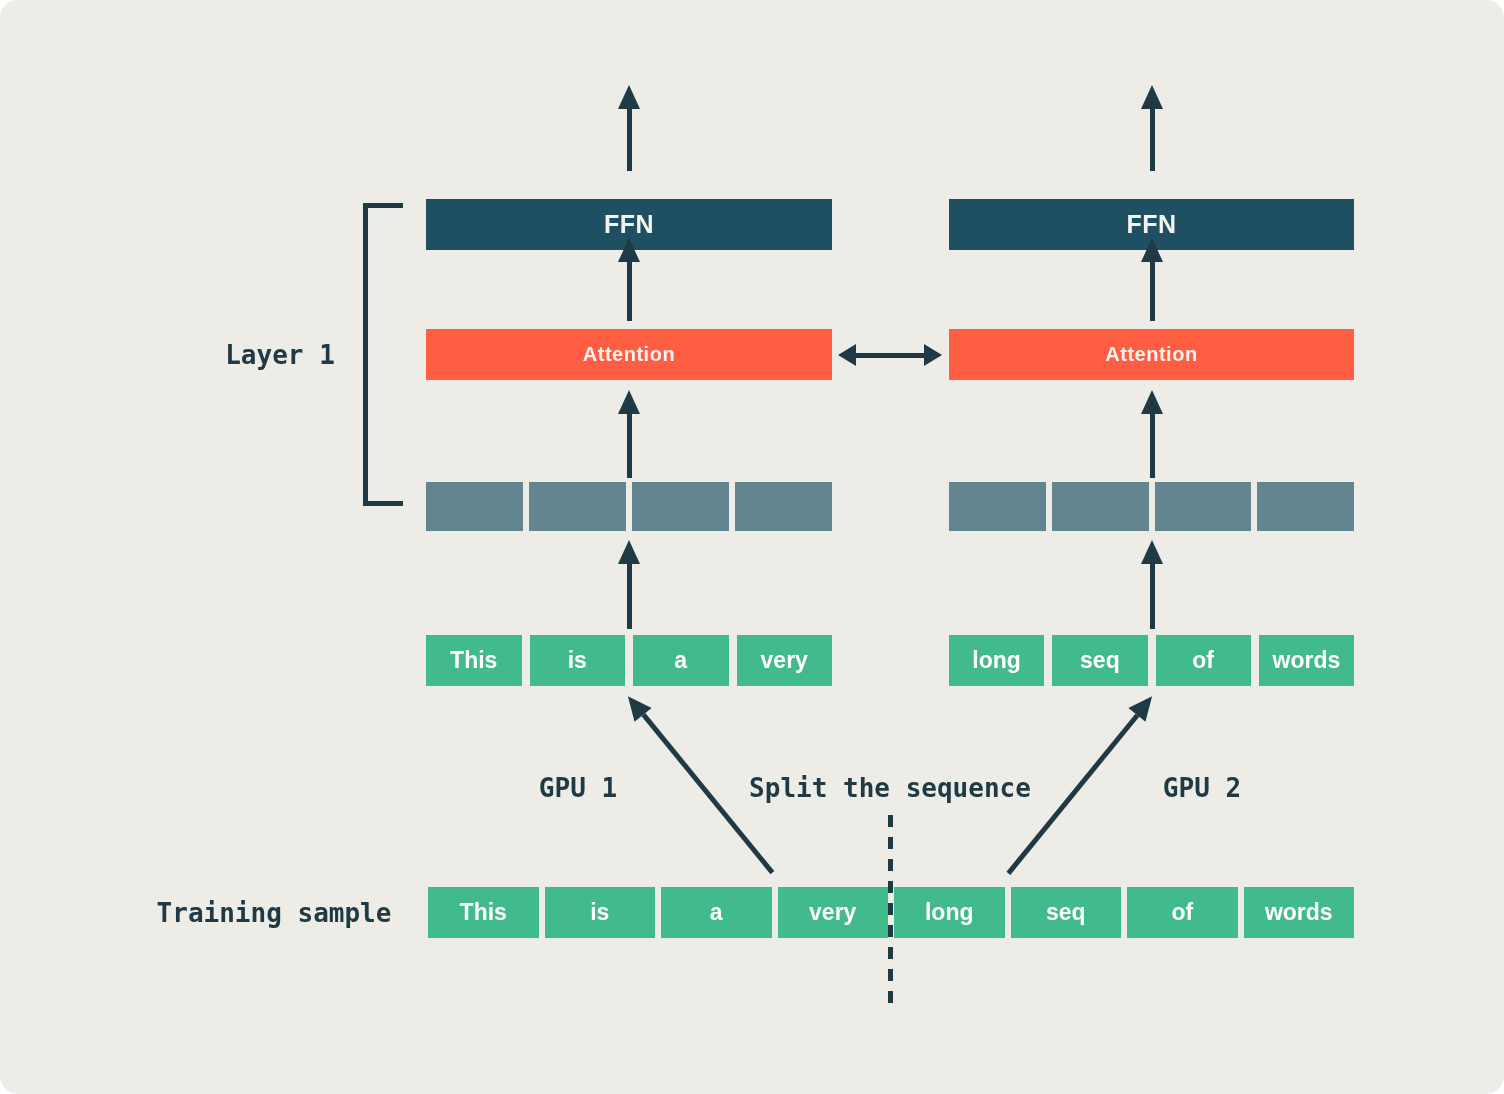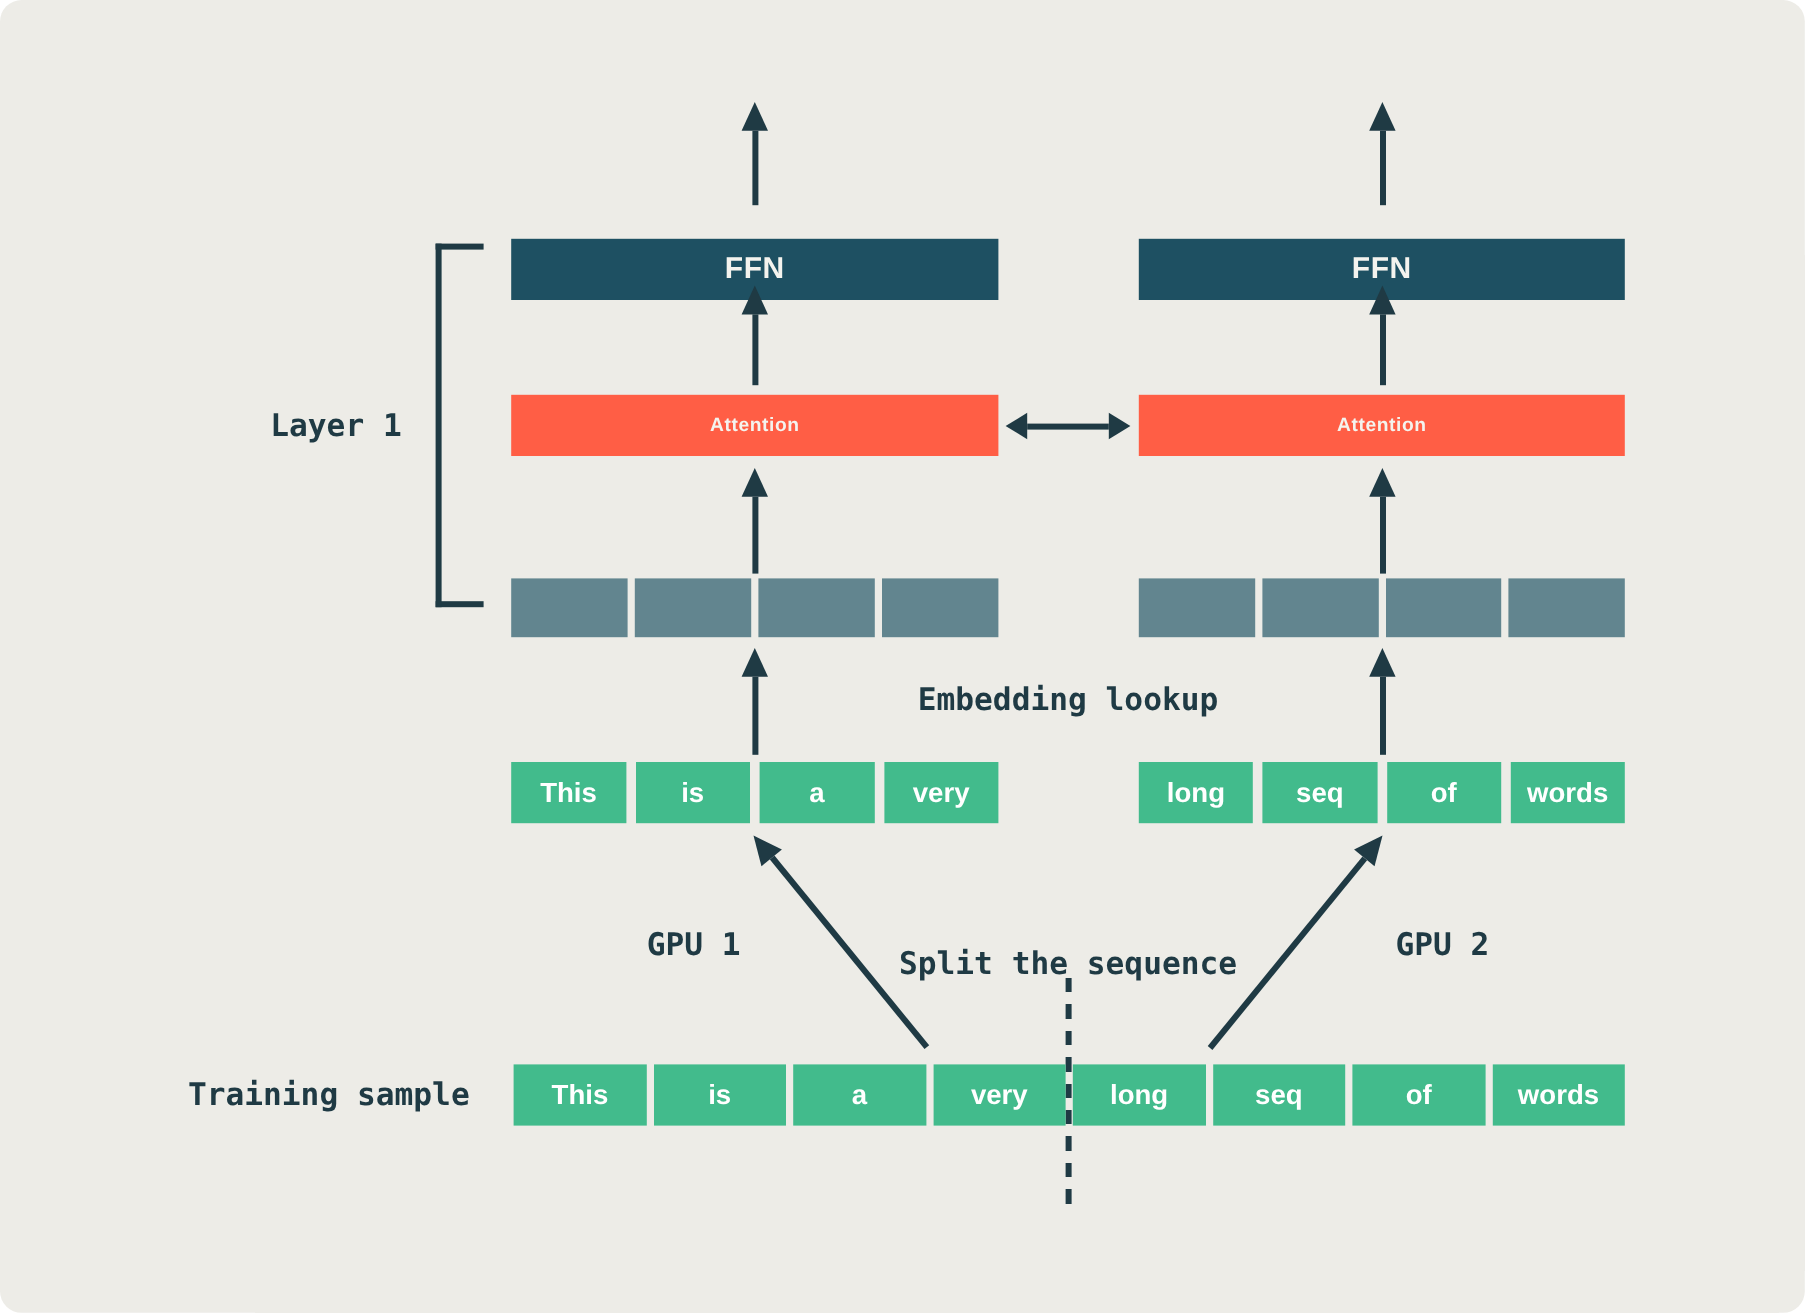--- a/index.html
+++ b/index.html
@@ -16,21 +16,21 @@
   .panel{
     position:absolute;left:0;top:0;width:1504px;height:1094px;
     background:var(--background);border-radius:18px;overflow:hidden;
   }
   
   .block{
     position:absolute;height:51px;display:flex;align-items:center;justify-content:center;
     color:#f4f3ee;font-family:"Liberation Sans","DejaVu Sans",sans-serif;font-weight:700;
   }
   .ffn{background:var(--ffn);font-size:25px;letter-spacing:.5px;margin-top:20px;}
-  .attn{background:var(--attention);font-size:16px;letter-spacing:.5px;}
+  .attn{background:var(--attention);font-size:20px;letter-spacing:.5px;}
   .cell-row{position:absolute;display:flex;gap:6px;}
   .embed-row{top:482px;height:49px;}
   .embed-cell{flex:1;background:var(--embedding);}
   .token-row{height:51px;gap:8px;}
   .token{
     flex:1;background:var(--token);display:flex;align-items:center;justify-content:center;
     color:#ffffff;font-family:"Liberation Sans","DejaVu Sans",sans-serif;
     font-weight:700;font-size:23px;
   }
   .train-row{top:887px;left:428px;width:926px;height:51px;gap:6px;}
@@ -120,21 +120,20 @@
     <div class="embed-cell"></div>
     <div class="embed-cell"></div>
   </div>
   <div class="cell-row embed-row" style="left:949px;width:405px;">
     <div class="embed-cell"></div>
     <div class="embed-cell"></div>
     <div class="embed-cell"></div>
     <div class="embed-cell"></div>
   </div>
 
-  <div class="mlabel" style="left:890px;top:584px;">Embedding lookup</div>
 
   <div class="varrow" style="left:618px;top:540px;height:89px;">
     <div class="head"></div>
     <div class="shaft"></div>
   </div>
   <div class="varrow" style="left:1141px;top:540px;height:89px;">
     <div class="head"></div>
     <div class="shaft"></div>
   </div>
 
@@ -154,21 +153,21 @@
   <div class="varrow diag" style="left:761px;top:645px;height:228px;transform:rotate(-39.2deg);">
     <div class="head"></div>
     <div class="shaft"></div>
   </div>
   <div class="varrow diag" style="left:997px;top:645px;height:228px;transform:rotate(39.2deg);">
     <div class="head"></div>
     <div class="shaft"></div>
   </div>
 
   <div class="mlabel" style="left:578px;top:788px;">GPU 1</div>
-  <div class="mlabel" style="left:890px;top:788px;margin-top:16px;">Split the sequence</div>
+  <div class="mlabel" style="left:890px;top:788px;">Split the sequence</div>
   <div class="mlabel" style="left:1202px;top:788px;">GPU 2</div>
 
   <div class="dotline"></div>
 
   <div class="mlabel" style="left:274px;top:913px;">Training sample</div>
   <div class="cell-row token-row train-row">
     <div class="token">This</div>
     <div class="token">is</div>
     <div class="token">a</div>
     <div class="token">very</div>

